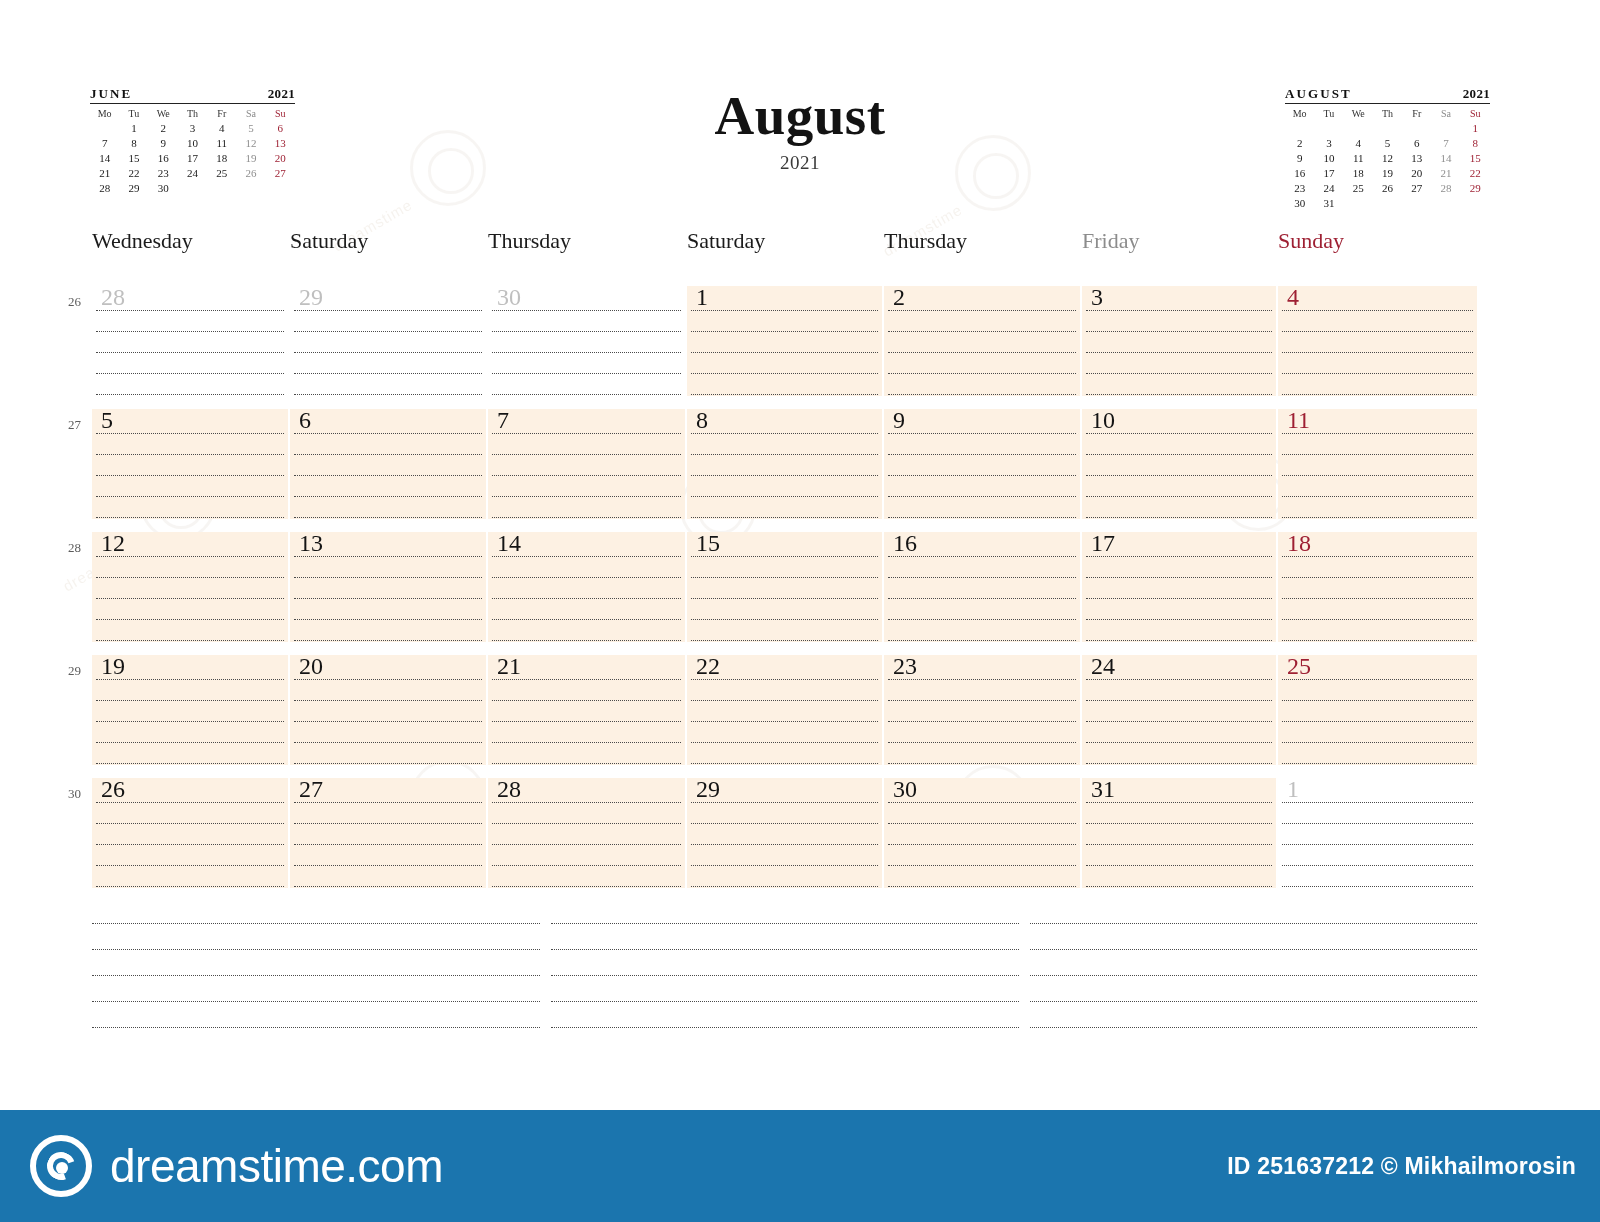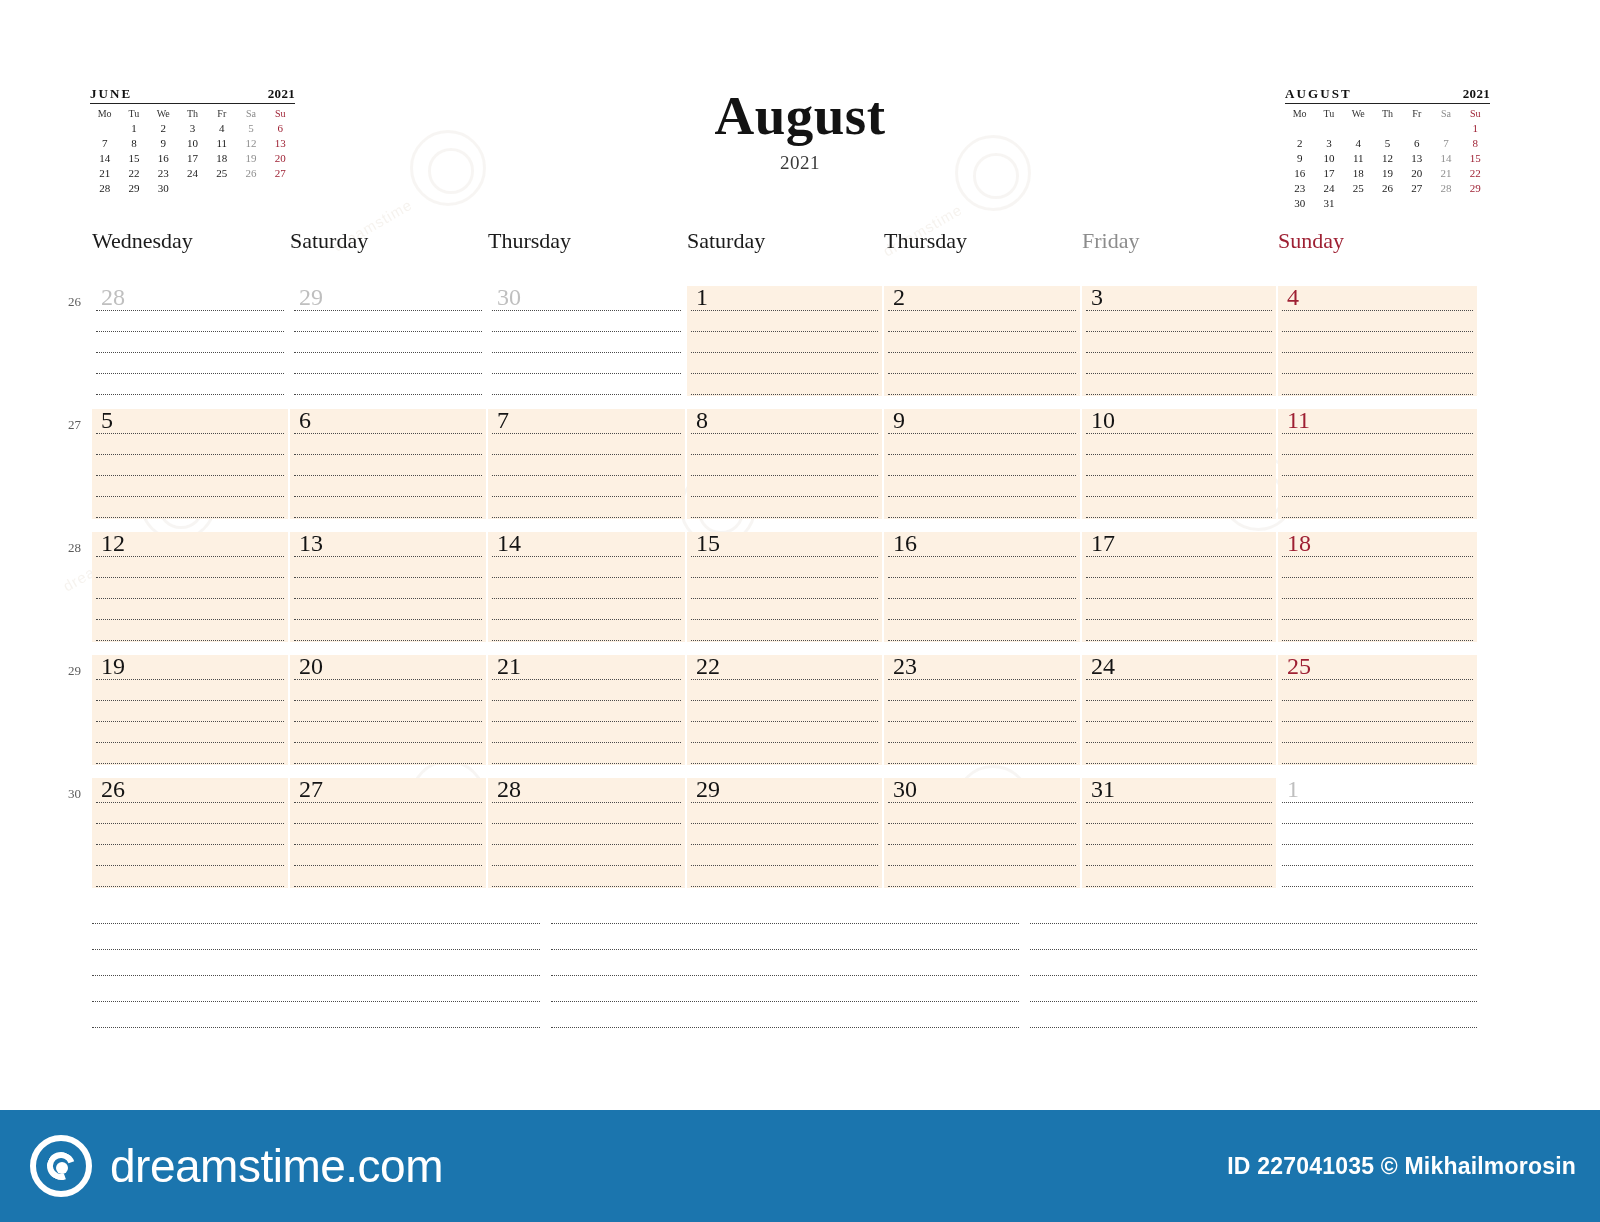--- a/index.html
+++ b/index.html
@@ -672,15 +672,15 @@
     </div>
 
 </div>
 
 <div class="footer">
   <div class="footer-left">
     <div class="ds-logo"></div>
     <div class="ds-text">dreamstime.com</div>
   </div>
   <div class="footer-right">
-    <span>ID 227041035 © Mikhailmorosin</span>
+    <span>ID 251637212 © Mikhailmorosin</span>
   </div>
 </div>
 
 </body></html>

